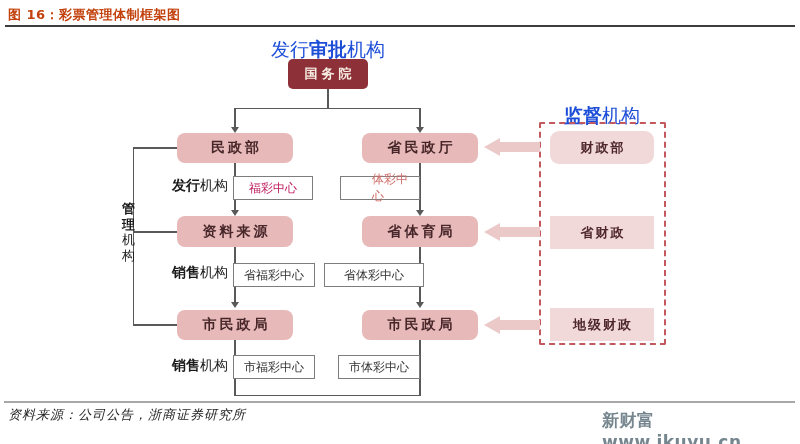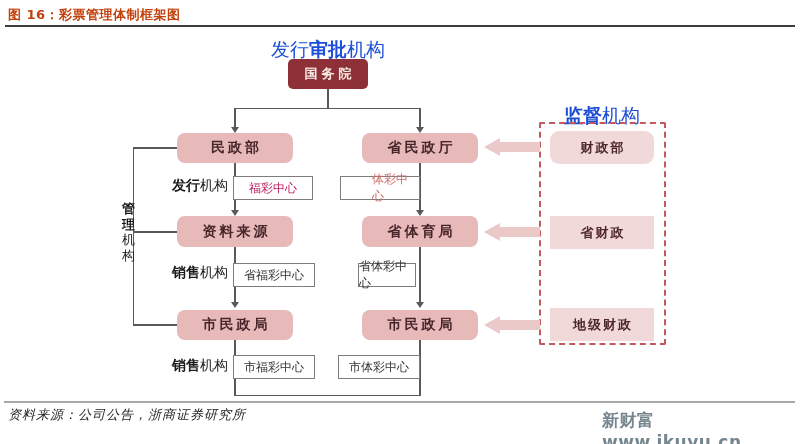--- a/index.html
+++ b/index.html
@@ -77,21 +77,21 @@
 
   <div class="abs vline" style="left:234px;top:247px;height:55px;"></div>
   <div class="abs vline" style="left:419px;top:247px;height:55px;"></div>
   <div class="abs arr-down" style="left:231px;top:302px;"></div>
   <div class="abs arr-down" style="left:416px;top:302px;"></div>
 
   <div class="abs row-label" style="left:128px;top:264px;">
     <span class="bd">销售</span><span>机构</span>
   </div>
   <div class="abs white-node dark-txt" style="left:233px;top:263px;width:82px;">省福彩中心</div>
-  <div class="abs white-node dark-txt" style="left:358px;top:263px;width:58px;">省体彩中心</div>
+  <div class="abs white-node dark-txt" style="left:324px;top:263px;width:100px;">省体彩中心</div>
 
   <div class="abs pink-node" style="left:177px;top:310px;">市民政局</div>
   <div class="abs pink-node" style="left:362px;top:310px;">市民政局</div>
 
   <div class="abs vline" style="left:234px;top:340px;height:56px;"></div>
   <div class="abs vline" style="left:419px;top:340px;height:56px;"></div>
   <div class="abs hline" style="left:234px;top:394.5px;width:187px;"></div>
 
   <div class="abs row-label" style="left:128px;top:357px;">
     <span class="bd">销售</span><span>机构</span>

